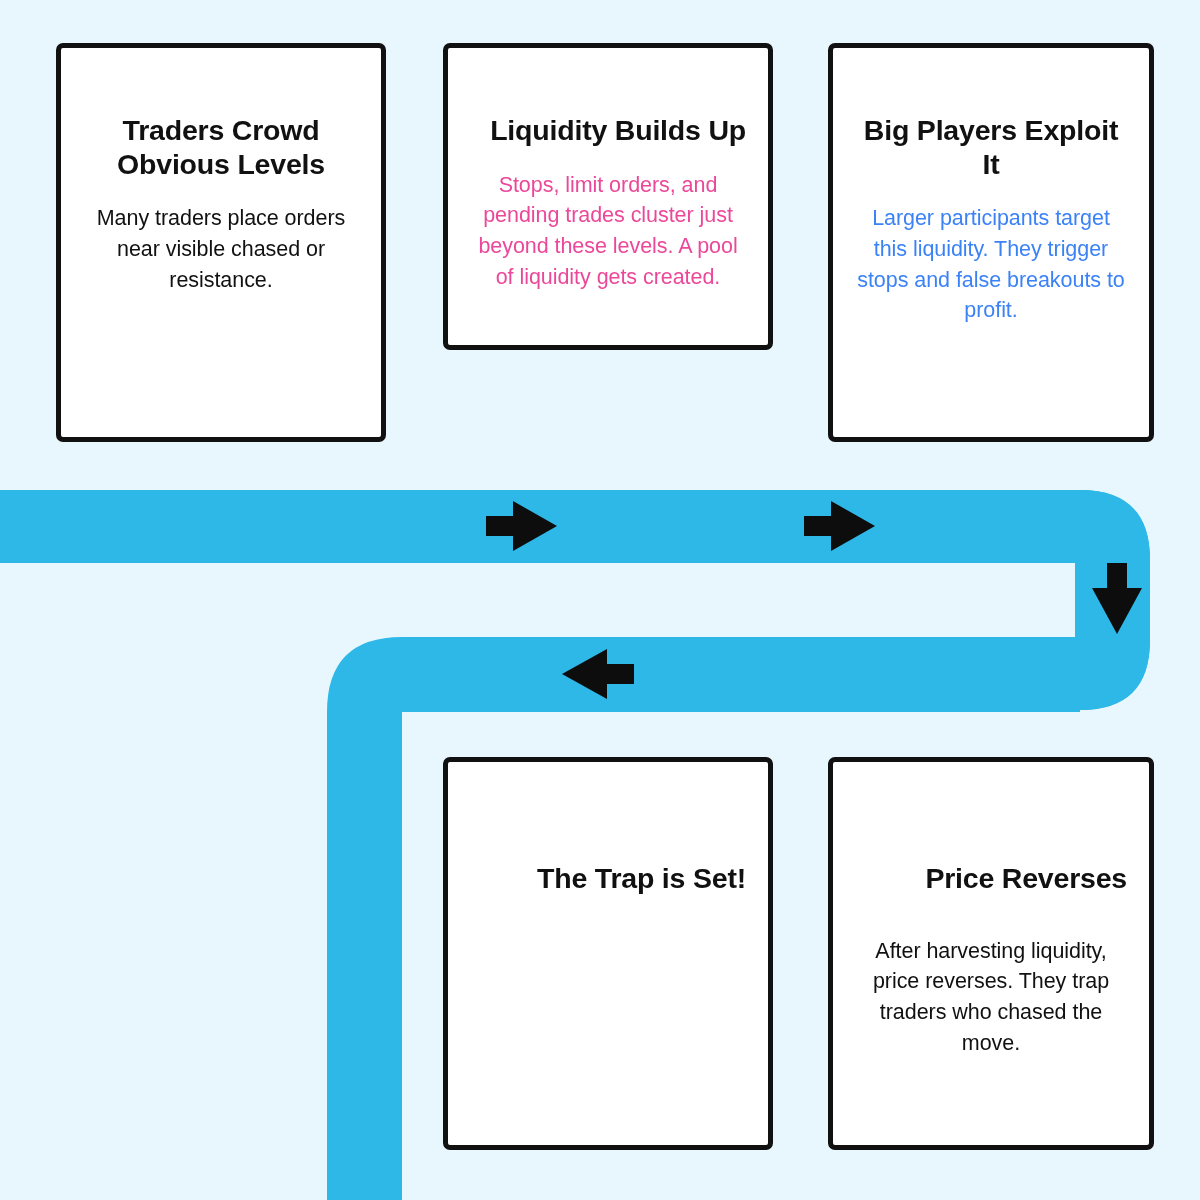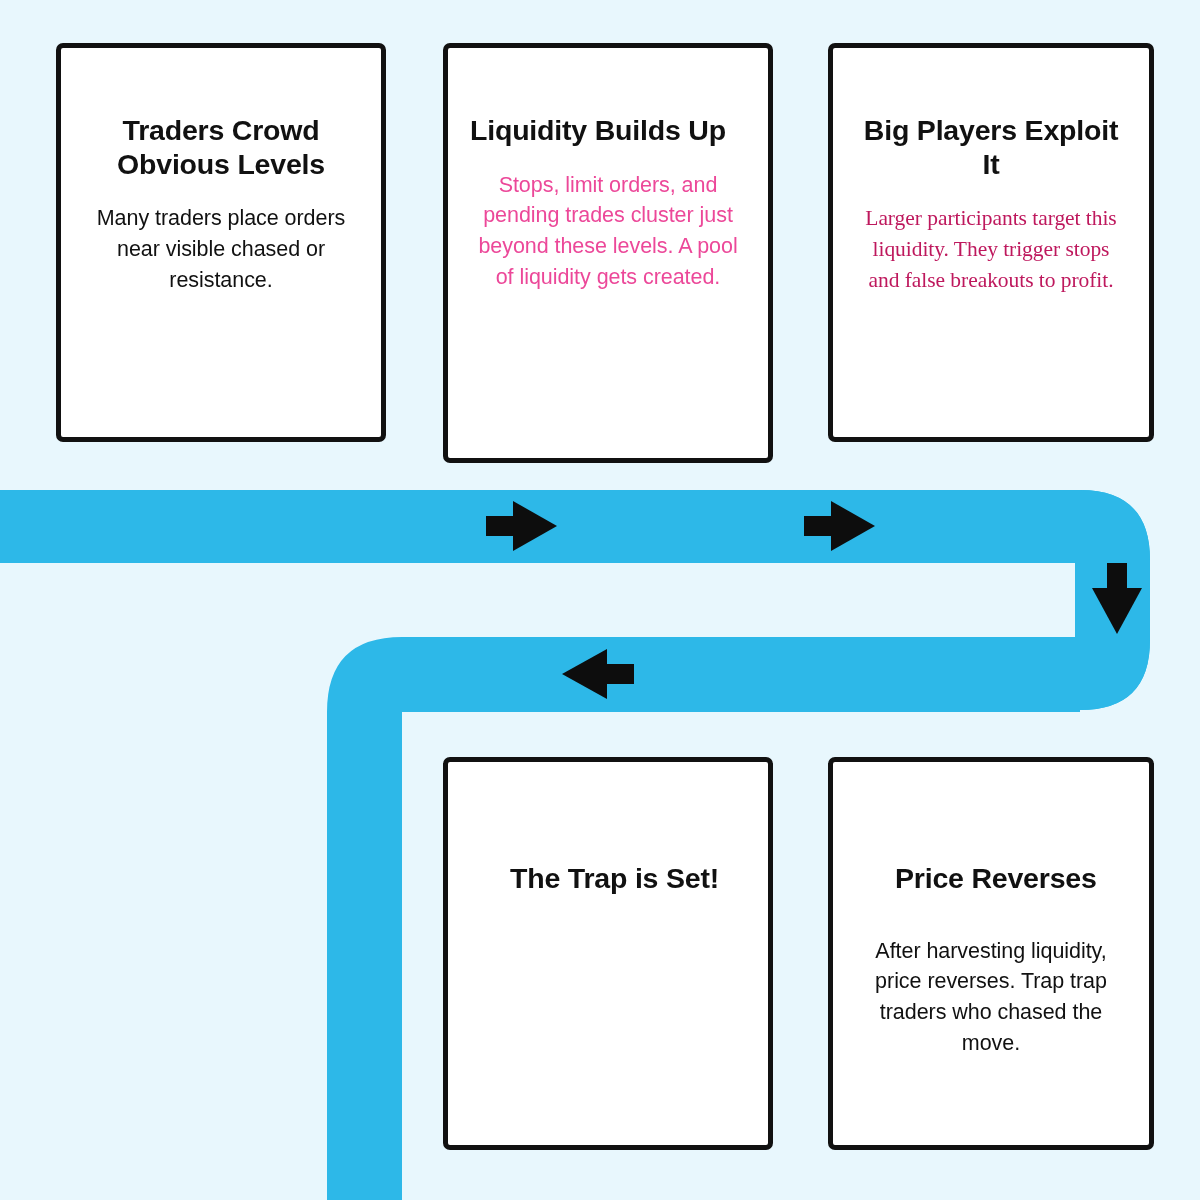--- a/index.html
+++ b/index.html
@@ -34,21 +34,21 @@
 
   
   .card {
     position: absolute;
     box-sizing: border-box;
     background: #ffffff;
     border: 5px solid #111111;
     border-radius: 7px;
     display: flex;
     flex-direction: column;
-    align-items: flex-start;
+    align-items: flex-end;
     padding: 0 22px;
   }
 
   .card-title {
     font-size: 28.5px;
     font-weight: bold;
     color: #111111;
     line-height: 1.18;
     text-align: center;
     letter-spacing: -0.2px;
@@ -68,21 +68,21 @@
   
   .card.top .card-title { margin-top: 66px; }
   .card.top .card-body  { margin-top: 22px; }
 
   
   .card.bottom .card-title { margin-top: 100px; margin-left: 40px; }
   .card.bottom .card-body  { margin-top: 20px; }
 
   
   #card-1 { left: 56px;  top: 43px;  width: 330px; height: 399px; }
-  #card-2 { left: 443px; top: 43px;  width: 330px; height: 420px; }
+  #card-2 { left: 443px; top: 43px;  width: 330px; height: 307px; }
   #card-3 { left: 828px; top: 43px;  width: 326px; height: 399px; }
   #card-4 { left: 443px; top: 757px; width: 330px; height: 393px; }
   #card-5 { left: 828px; top: 757px; width: 326px; height: 393px; }
 </style>
 </head>
 <body>
 
 <div id="infographic" style="background: rgb(232, 247, 253);">
 
   <svg class="flow-layer" viewBox="0 0 1200 1200" width="1200" height="1200" xmlns="http://www.w3.org/2000/svg" aria-hidden="true">
@@ -141,25 +141,25 @@
     <p class="card-body" style="color: rgb(17, 17, 17);">Many traders place orders near visible chased or resistance.</p>
   </div>
 
   <div class="card top" id="card-2" style="background: rgb(255, 255, 255); border-color: rgb(17, 17, 17);">
     <h2 class="card-title" style="color: rgb(17, 17, 17);">Liquidity Builds Up</h2>
     <p class="card-body" style="color: #ec4899;">Stops, limit orders, and pending trades cluster just beyond these levels. A pool of liquidity gets created.</p>
   </div>
 
   <div class="card top" id="card-3" style="background: rgb(255, 255, 255); border-color: rgb(17, 17, 17);">
     <h2 class="card-title" style="color: rgb(17, 17, 17);">Big Players Exploit It</h2>
-    <p class="card-body" style="color: #be185d; font-family: Liberation Serif, serif;">Larger participants target this liquidity. They trigger stops and false breakouts to profit.</p>
+    <p class="card-body" style="color: #3b82f6;">Larger participants target this liquidity. They trigger stops and false breakouts to profit.</p>
   </div>
 
   <div class="card bottom" id="card-4" style="background: rgb(255, 255, 255); border-color: rgb(17, 17, 17);">
     <h2 class="card-title" style="color: rgb(17, 17, 17);">The Trap is Set!</h2>
   </div>
 
   <div class="card bottom" id="card-5" style="background: rgb(255, 255, 255); border-color: rgb(17, 17, 17); gap: 20px;">
     <h2 class="card-title" style="color: rgb(17, 17, 17);">Price Reverses</h2>
-    <p class="card-body" style="color: rgb(17, 17, 17);">After harvesting liquidity, price reverses. Trap trap traders who chased the move.</p>
+    <p class="card-body" style="color: rgb(17, 17, 17);">After harvesting liquidity, price reverses. They trap traders who chased the move.</p>
   </div>
 
 </div>
 
 </body></html>

